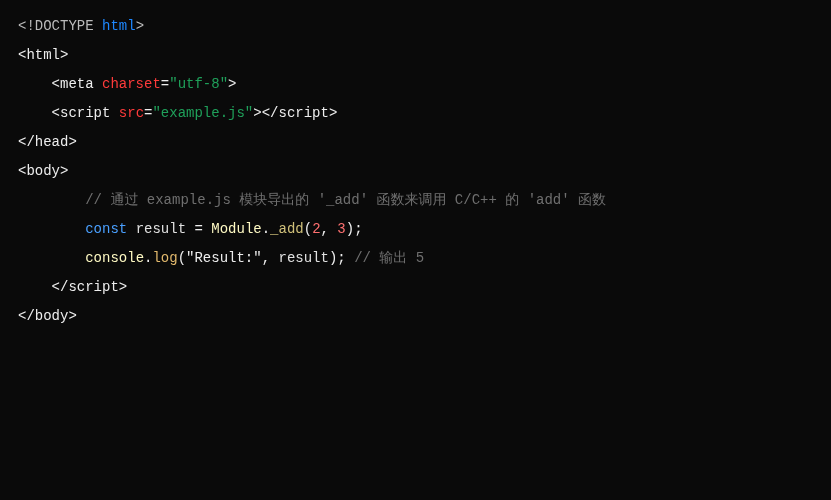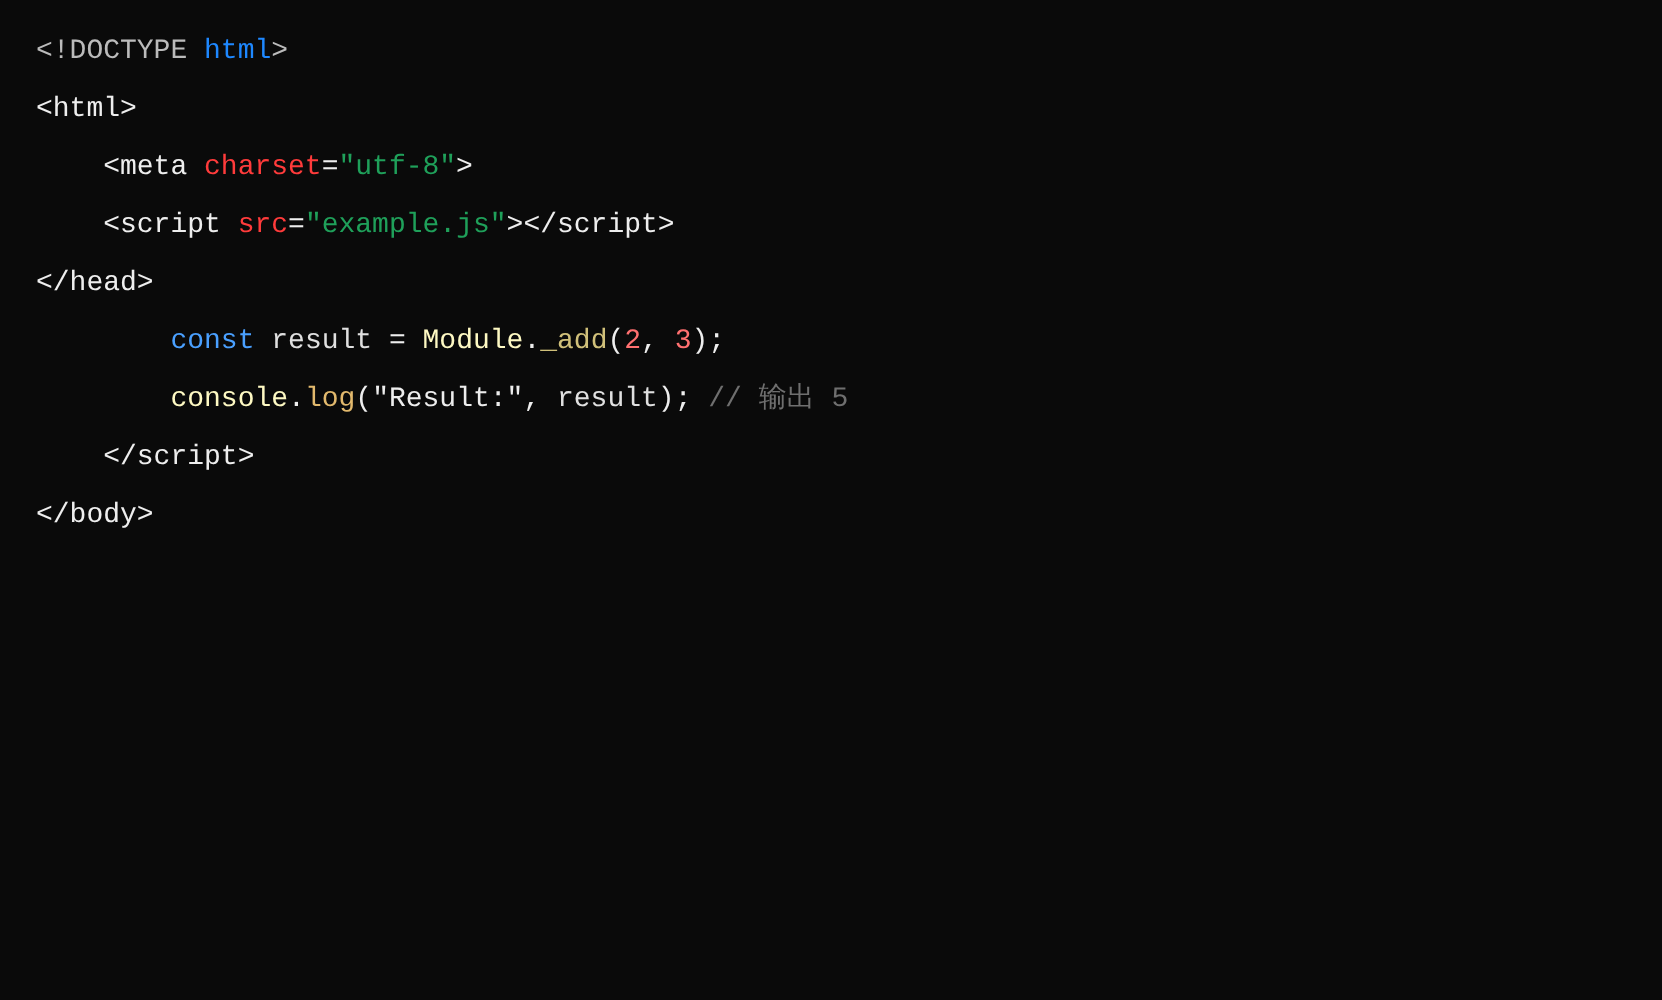--- a/index.html
+++ b/index.html
@@ -39,18 +39,20 @@
 </head>
 <body>
 
 <div class="editor">
   <div id="code-container">
       <div class="code-line"><span class="c-gray">&lt;!DOCTYPE </span><span class="c-blue">html</span><span class="c-gray">&gt;</span></div>
       <div class="code-line"><span class="c-white">&lt;html&gt;</span></div>
       <div class="code-line"><span class="c-white">    &lt;meta </span><span class="c-red">charset</span><span class="c-white">=</span><span class="c-green">"utf-8"</span><span class="c-white">&gt;</span></div>
       <div class="code-line"><span class="c-white">    &lt;script </span><span class="c-red">src</span><span class="c-white">=</span><span class="c-green">"example.js"</span><span class="c-white">&gt;</span><span class="c-white">&lt;/script&gt;</span></div>
       <div class="code-line"><span class="c-white">&lt;/head&gt;</span></div>
+      <div class="code-line"><span class="c-white">&lt;body&gt;</span></div>
+      <div class="code-line"><span class="c-comm">        // 通过 example.js 模块导出的 '_add' 函数来调用 C/C++ 的 'add' 函数</span></div>
       <div class="code-line"><span class="c-white">        </span><span class="c-keyword">const</span><span class="c-white"> </span><span class="c-ident">result</span><span class="c-white"> = </span><span class="c-module">Module</span><span class="c-white">.</span><span class="c-yellowish">_add</span><span class="c-white">(</span><span class="c-number">2</span><span class="c-white">, </span><span class="c-number">3</span><span class="c-white">);</span></div>
       <div class="code-line"><span class="c-white">        </span><span class="c-module">console</span><span class="c-white">.</span><span class="c-func">log</span><span class="c-white">(</span><span class="c-string">"Result:"</span><span class="c-white">, </span><span class="c-ident">result</span><span class="c-white">); </span><span class="c-comm">// 输出 5</span></div>
       <div class="code-line"><span class="c-white">    &lt;/script&gt;</span></div>
       <div class="code-line"><span class="c-white">&lt;/body&gt;</span></div>
     </div>
 </div>
 
 </body></html>

